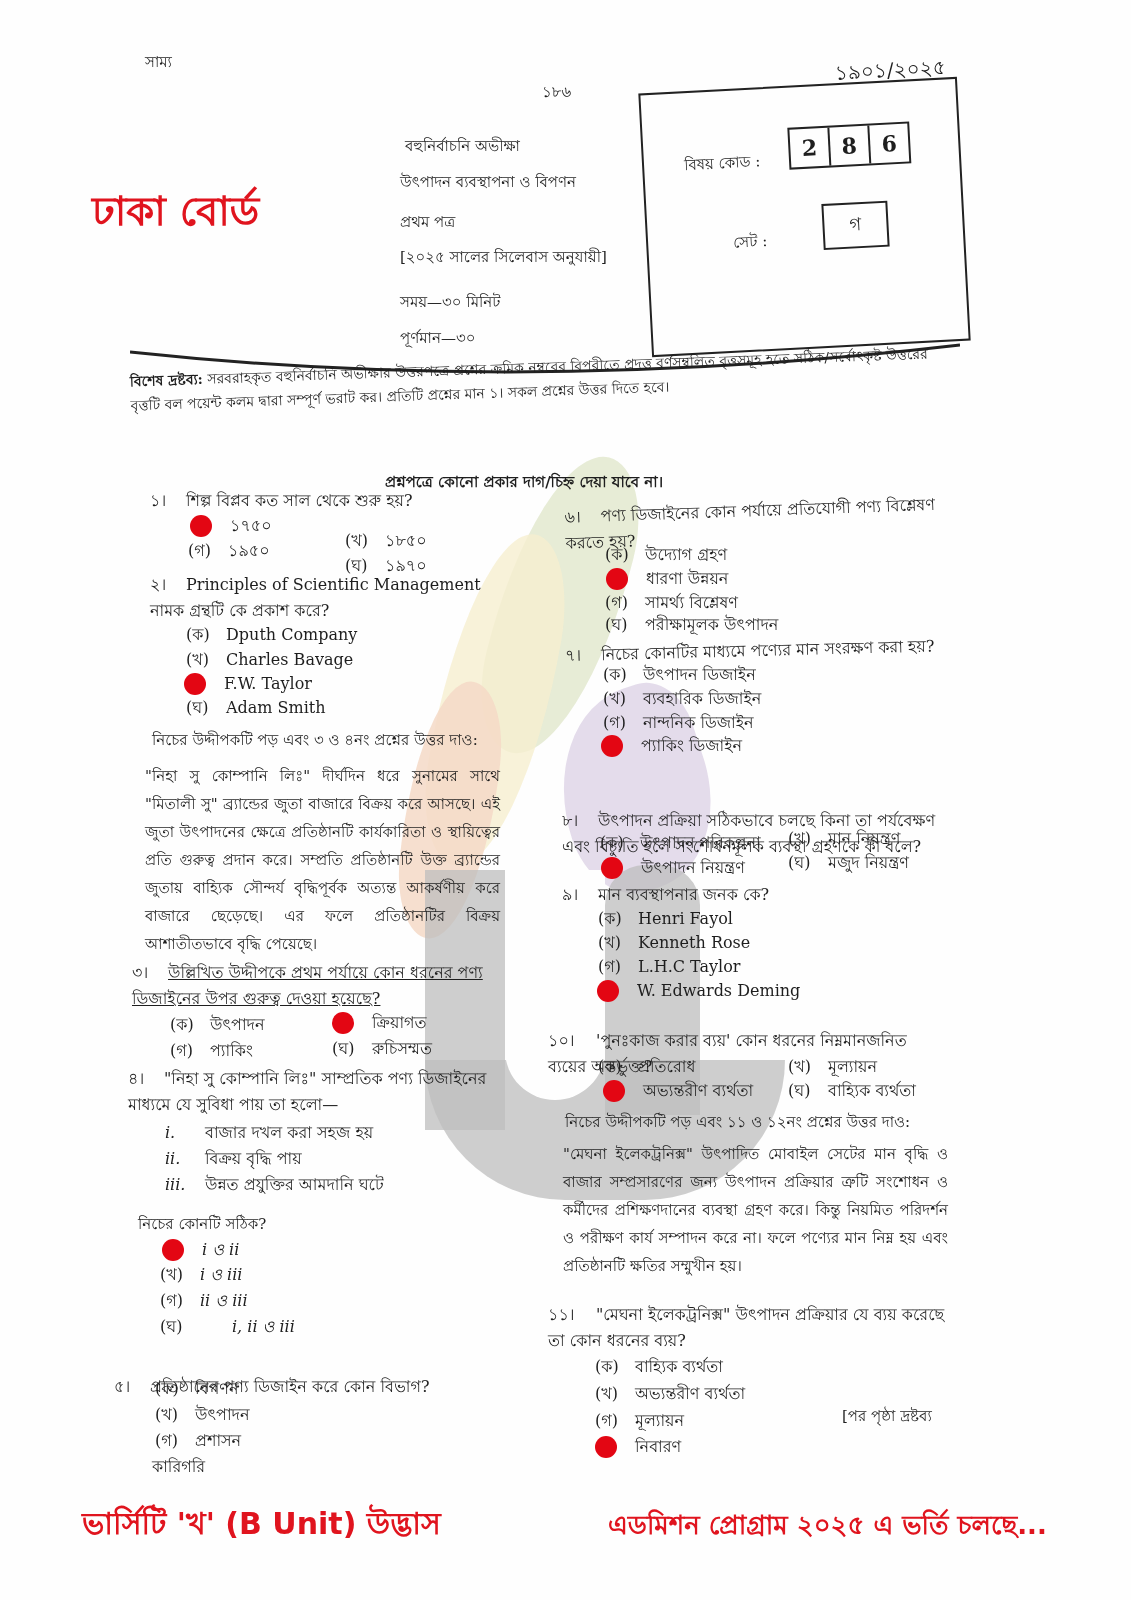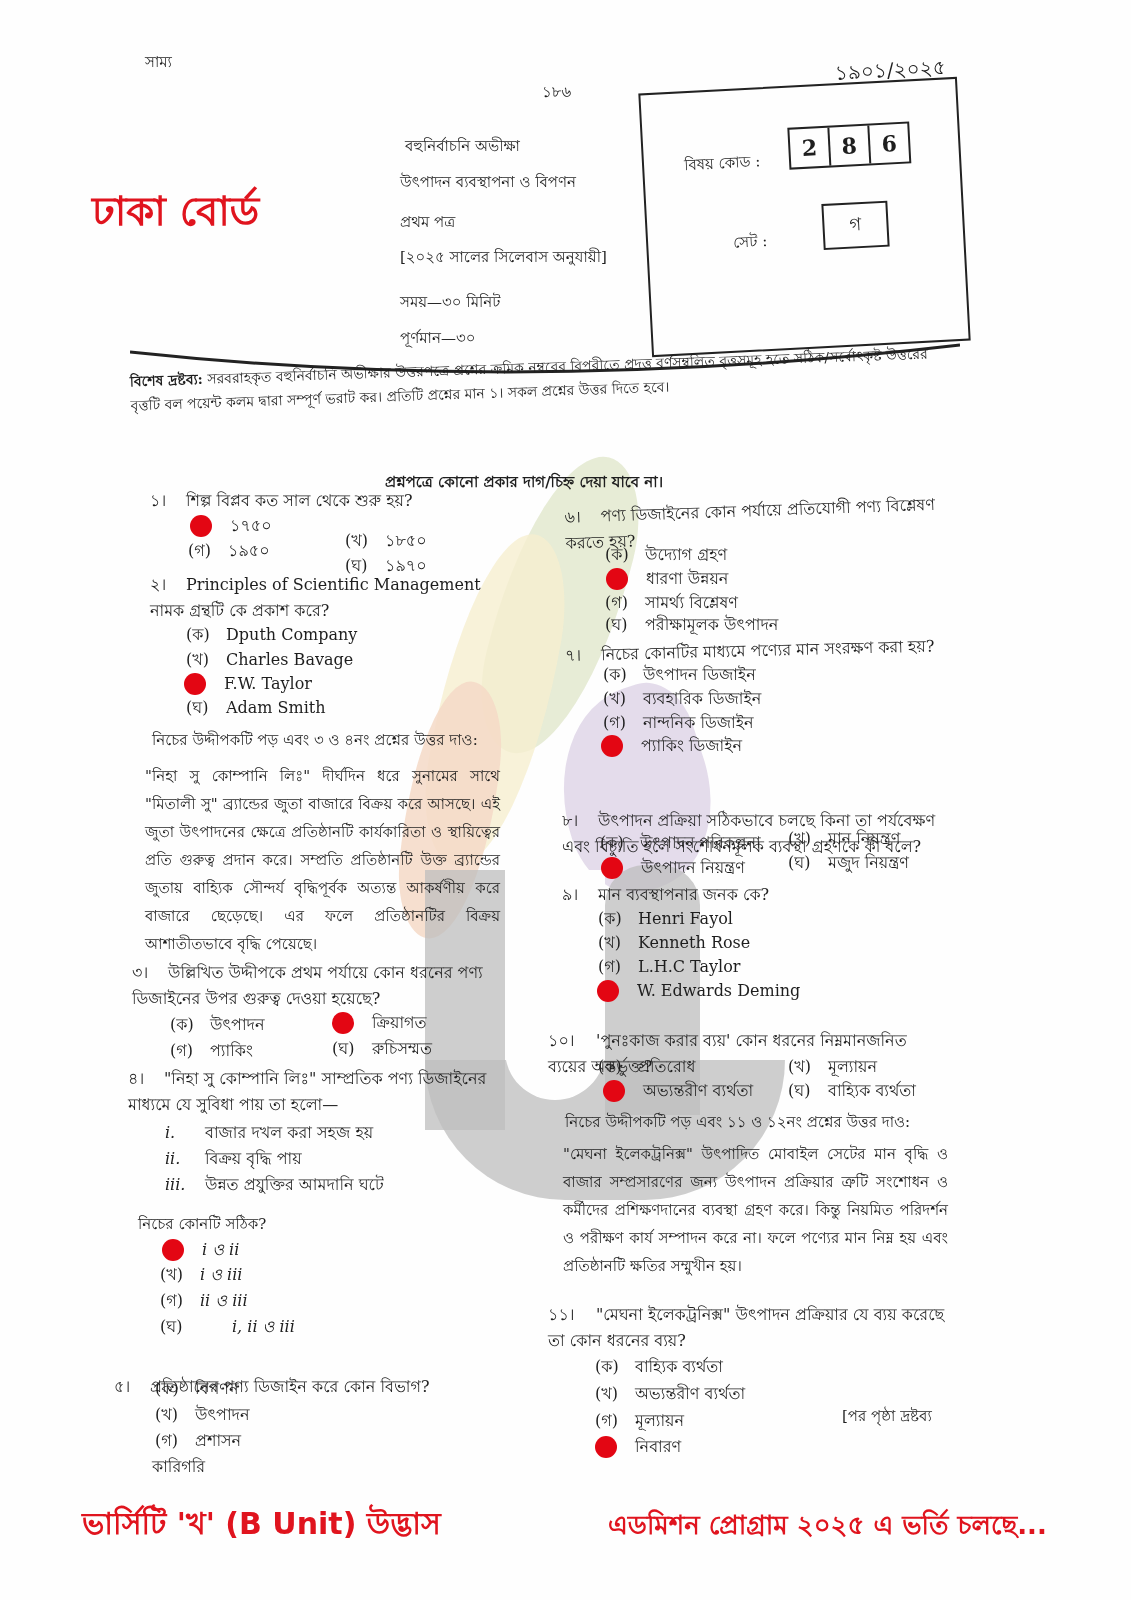--- a/index.html
+++ b/index.html
@@ -114,21 +114,21 @@
     <span>F.W. Taylor</span>
   </div>
 <div class="abs opt" style="left:186px;top:695px;">
     <span class="opt-label">(ঘ)</span>
     <span>Adam Smith</span>
   </div>
 
 <div class="abs small" style="left:152px;top:728px;">নিচের উদ্দীপকটি পড় এবং ৩ ও ৪নং প্রশ্নের উত্তর দাও:</div>
 <div class="abs stem" style="left:145px;top:762px;width:355px;">"নিহা সু কোম্পানি লিঃ" দীর্ঘদিন ধরে সুনামের সাথে "মিতালী সু" ব্র্যান্ডের জুতা বাজারে বিক্রয় করে আসছে। এই জুতা উৎপাদনের ক্ষেত্রে প্রতিষ্ঠানটি কার্যকারিতা ও স্থায়িত্বের প্রতি গুরুত্ব প্রদান করে। সম্প্রতি প্রতিষ্ঠানটি উক্ত ব্র্যান্ডের জুতায় বাহ্যিক সৌন্দর্য বৃদ্ধিপূর্বক অত্যন্ত আকর্ষণীয় করে বাজারে ছেড়েছে। এর ফলে প্রতিষ্ঠানটির বিক্রয় আশাতীতভাবে বৃদ্ধি পেয়েছে।</div>
 
-<div class="abs q" style="left:132px;top:960px;width:380px;">
+<div class="abs q" style="left:132px;top:960px;width:380px;text-decoration:underline;">
   <span class="qnum">৩।</span><span>উল্লিখিত উদ্দীপকে প্রথম পর্যায়ে কোন ধরনের পণ্য ডিজাইনের উপর গুরুত্ব দেওয়া হয়েছে?</span>
 </div>
 <div class="abs opt" style="left:170px;top:1012px;">
     <span class="opt-label">(ক)</span>
     <span>উৎপাদন</span>
   </div>
 <div class="abs opt" style="left:332px;top:1010px;">
     <span class="dot"></span>
     <span>ক্রিয়াগত</span>
   </div>

